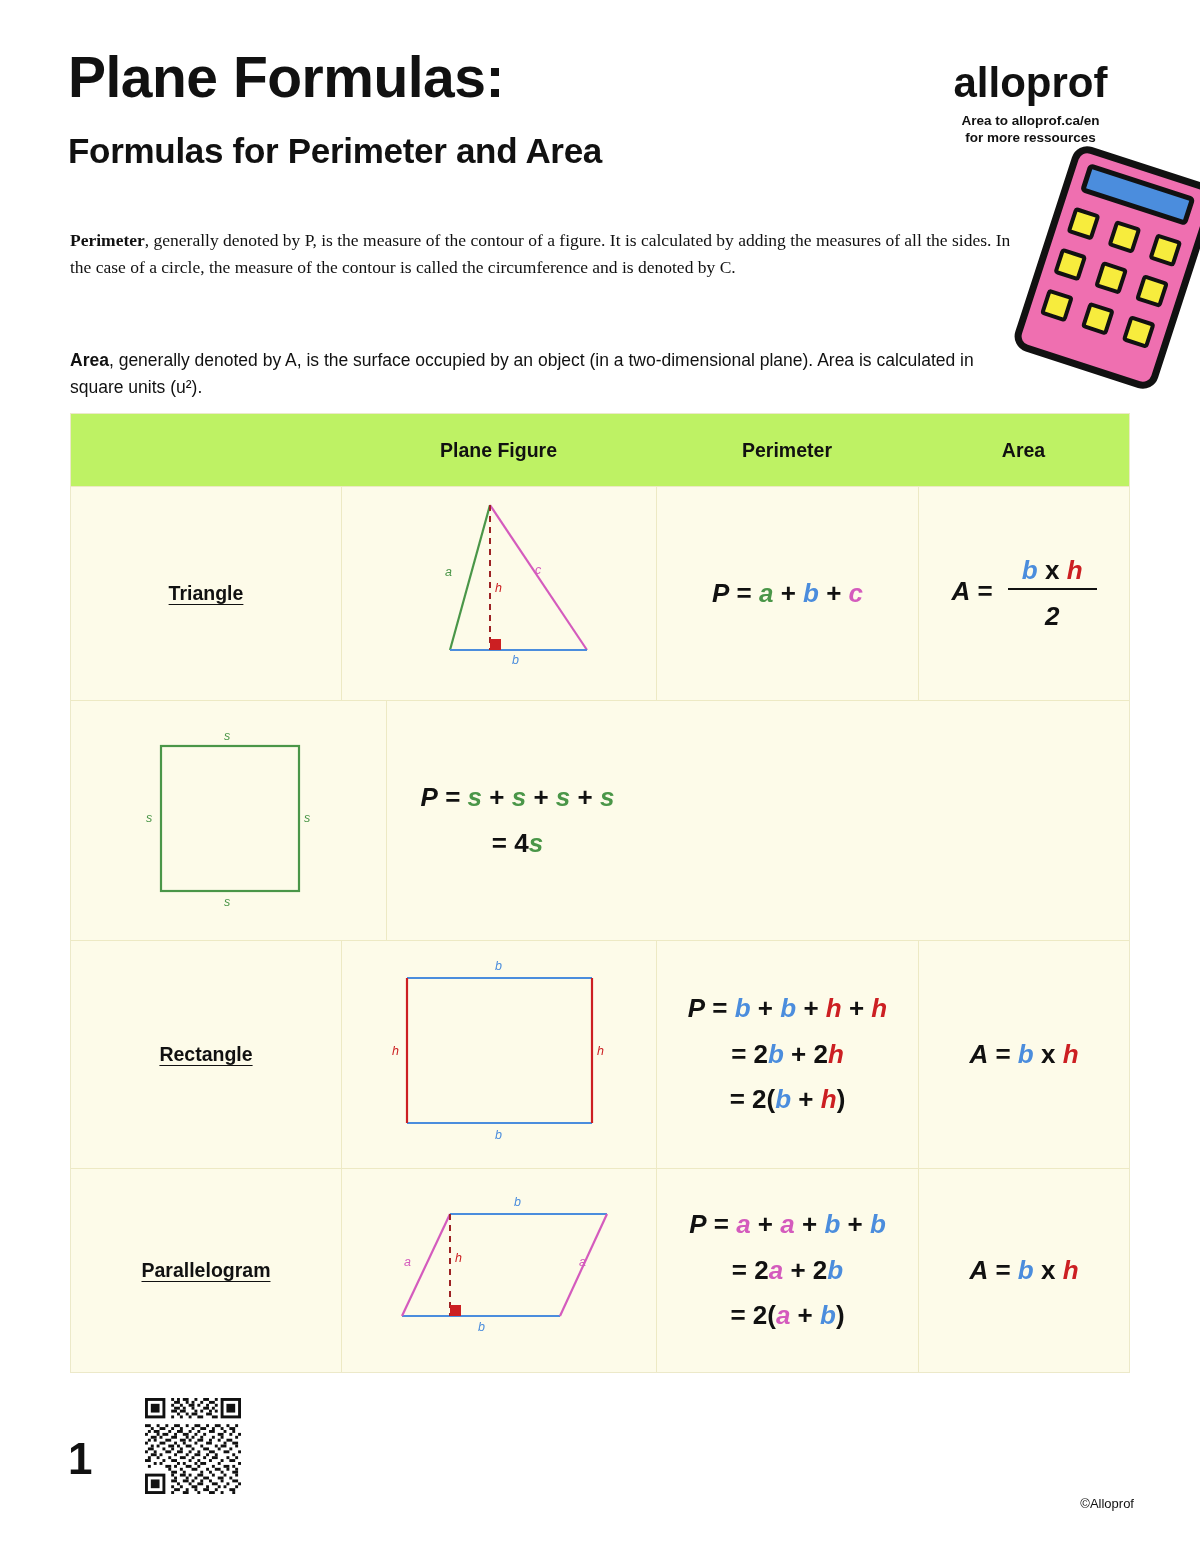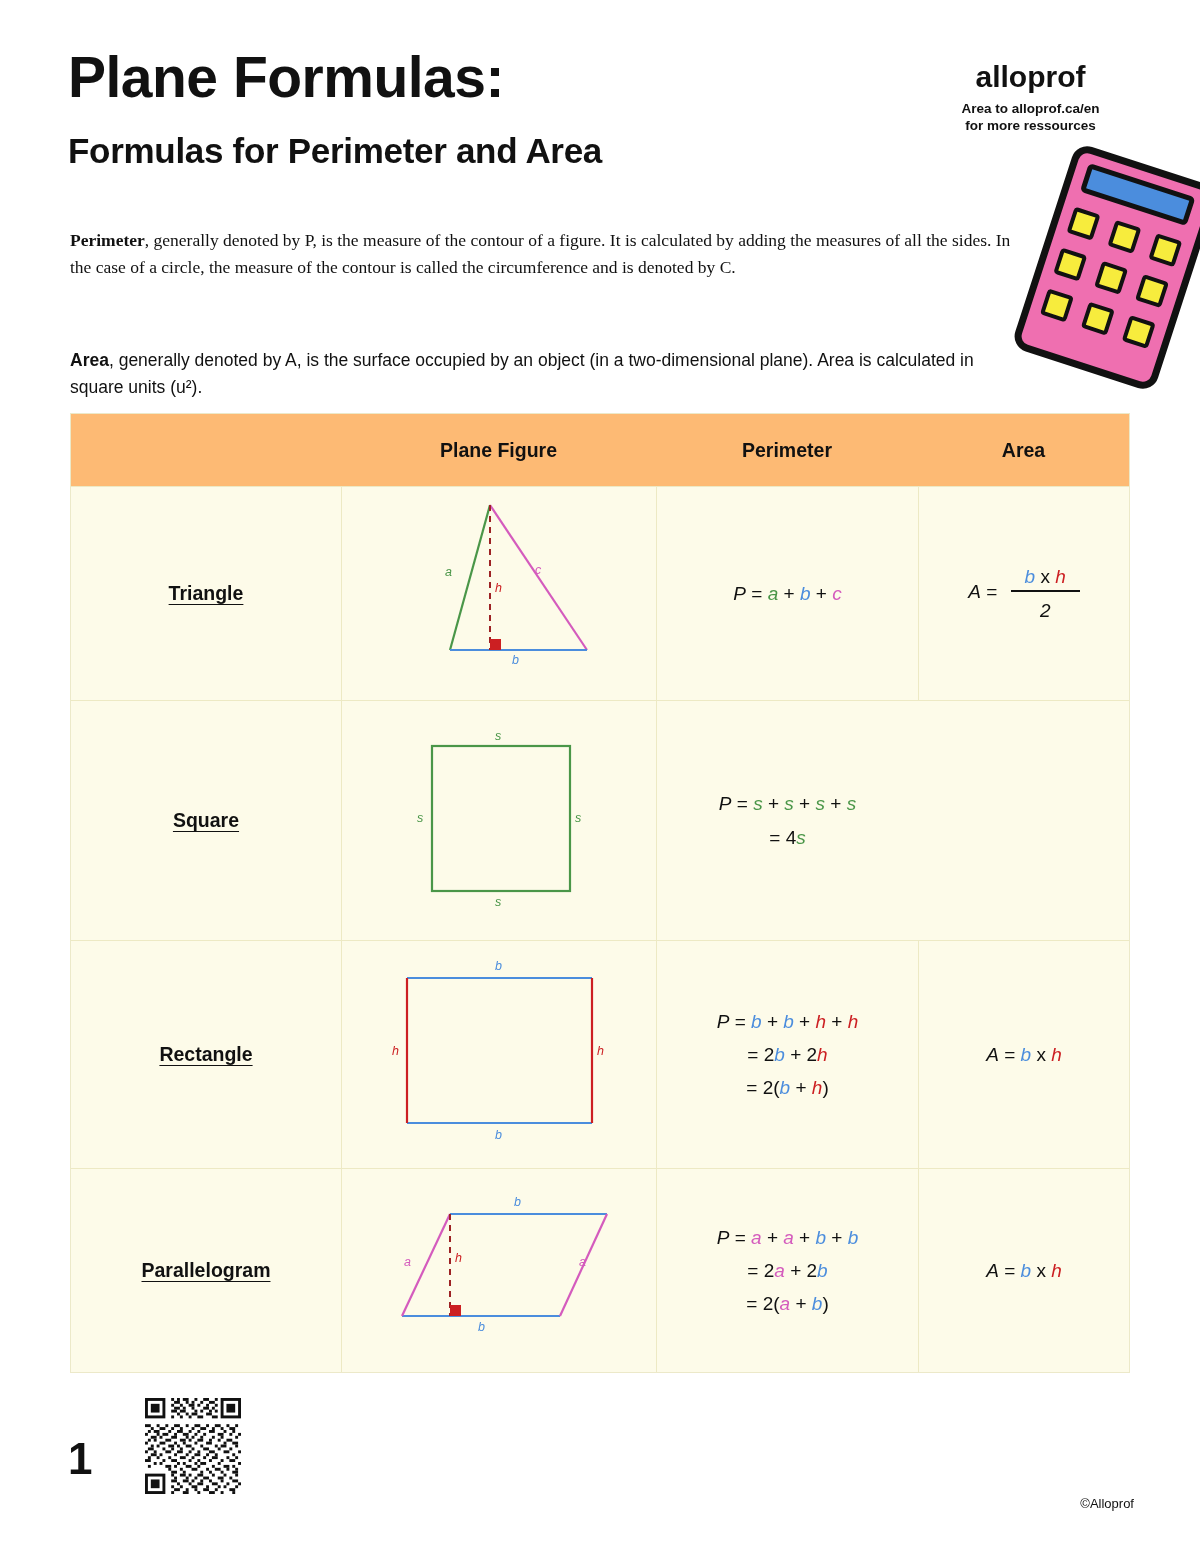--- a/index.html
+++ b/index.html
@@ -22,21 +22,21 @@
   }
   .title-sub {
     position:absolute; left:68px; top:131px;
     font-size:35px; font-weight:bold; color:#111111; letter-spacing:-0.3px;
   }
 
   .brand {
     position:absolute; right:62px; top:62px; width:215px; text-align:center;
   }
   .brand-logo {
-    font-size:30px; font-weight:bold; letter-spacing:0px; color:#111111;
+    font-size:42px; font-weight:bold; letter-spacing:0px; color:#111111;
     line-height:1;
   }
   .brand-line1, .brand-line2 {
     font-size:13.5px; font-weight:bold; color:#111111; line-height:1.25;
   }
   .brand-line1 { margin-top:9px; }
 
   
   .calc {
     position:absolute; left:1040px; top:160px;
@@ -66,21 +66,21 @@
   .intro b { font-weight:bold; }
 
   
   .table {
     position:absolute; left:70px; top:413px;
     width:1060px; height:960px;
     background:#fdfbe9;
     border:1px solid #ece9c9;
   }
   .thead {
-    display:flex; height:72px; background:#fdba74;
+    display:flex; height:72px; background:#bef264;
     align-items:center;
   }
   .col-name  { width:270px; }
   .col-fig   { width:315px; }
   .col-per   { width:262px; }
   .col-area  { width:211px; }
 
   .thead .cell {
     text-align:center; font-size:19.5px; font-weight:bold; color:#111111;
   }
@@ -95,21 +95,21 @@
   .row-triangle { height:214px; }
   .row-square { height:240px; }
   .row-rectangle { height:228px; }
   .row-parallelogram { height:204px; }
 
   .fig-name {
     font-size:19.5px; font-weight:bold; color:#111111;
     text-decoration:underline; text-underline-offset:4px;
   }
   .formula {
-    font-size:19px; font-weight:normal; color:#111111; text-align:center;
+    font-size:26px; font-weight:bold; color:#111111; text-align:center;
     line-height:1.75; white-space:nowrap;
   }
   .formula .var { font-style:italic; }
   .g { color:#4a9648; }
   .b { color:#4b8ddd; }
   .m { color:#d45bbd; }
   .r { color:#cc1f22; }
   .k { color:#111111; }
 
   .frac {
@@ -213,23 +213,20 @@
           <span class="k var">A</span> =
           <span class="frac">
             <span class="num"><span class="b var">b</span> x <span class="r var">h</span></span><br>
             <span class="den k var">2</span>
           </span>
         </div>
       </div>
     </div>
 
     <div class="row row-square">
-      <div class="cell col-name">
-        <span class="fig-name">Square</span>
-      </div>
       <div class="cell col-fig">
         <div class="figbox">
           <svg viewBox="0 0 315 240" width="315" height="240">
             <rect x="90" y="45" width="138" height="145" fill="none" stroke="#4a9648" stroke-width="2.2"></rect>
           </svg>
           <span class="lbl g" style="left:153px; top:28px;">s</span>
           <span class="lbl g" style="left:75px; top:110px;">s</span>
           <span class="lbl g" style="left:233px; top:110px;">s</span>
           <span class="lbl g" style="left:153px; top:194px;">s</span>
         </div>

